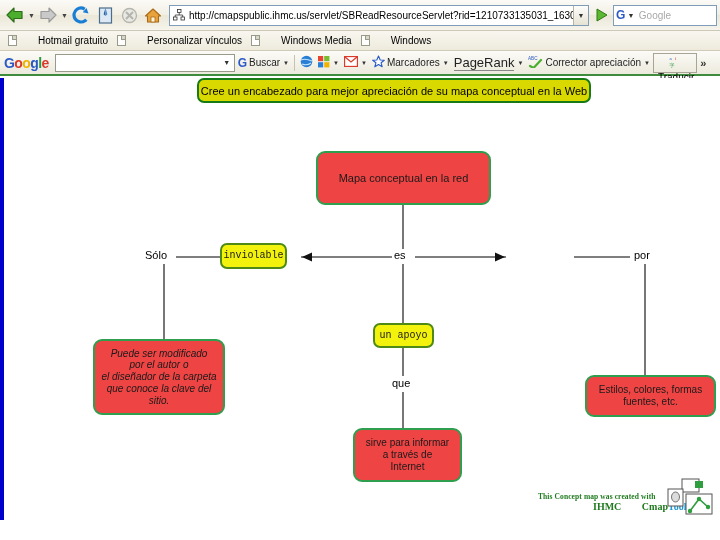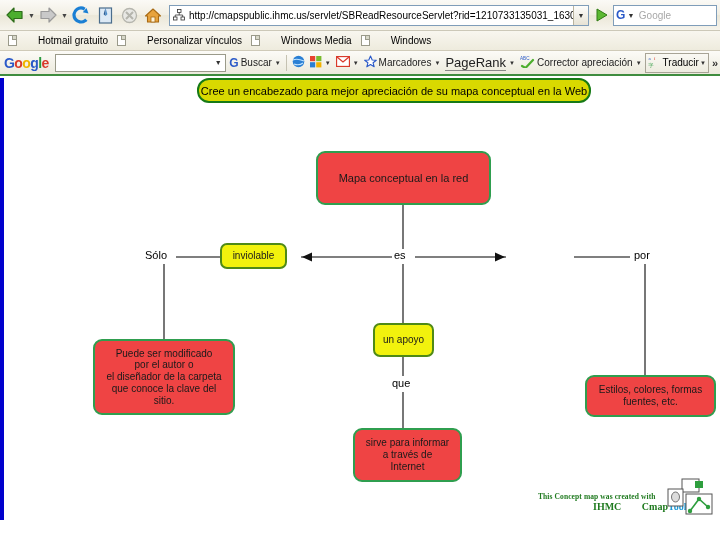--- a/index.html
+++ b/index.html
@@ -106,21 +106,21 @@
     display:flex; align-items:center; justify-content:flex-end;
   }
   .ginput .cc { width:14px;font-size:7px;color:#333;text-align:center; }
   .gitem {
     display:flex;align-items:center;gap:2px;
     font-size: 10px; color:#222; padding: 0 2px; white-space:nowrap;
   }
   .gsep { width:1px;height:16px;background:#c5c2b2;margin:0 2px; }
   .gcar { font-size:6px;color:#333;padding-left:1px; }
   .gchev { font-size: 11px; color:#333; padding:0 2px; font-weight:bold;}
-  .tbox { border:1px solid #a8a496; height:20px; display:flex;align-items:center;padding:0 2px; }
+  .tbox { border:1px solid #a8a496; height:20px; display:flex;align-items:center;padding:0 2px;flex-direction:column; }
 
   
   .page {
     position: absolute;
     left: 0; top: 78px;
     width: 720px; height: 442px;
     background: #ffffff;
     border-left: 4px solid #0000cd;
     overflow: hidden;
   }
@@ -137,21 +137,21 @@
     font-size: 10px; color: #333;
   }
 
   
   .banner {
     position: absolute;
     left: 193px; top: 78px;
     width: 394px; height: 25px;
     background: #d9d900;
     border: 2px solid #167a16;
-    border-radius: 12px;
+    border-radius: 7px;
     display: flex; align-items: center; justify-content: center;
     font-size: 11px; color: #000;
     white-space: nowrap;
   }
 
   .node {
     position: absolute;
     border-radius: 9px;
     display: flex; align-items: center; justify-content: center;
     text-align: center;
@@ -162,20 +162,21 @@
     border: 2px solid #2f9e4f;
     color: #1a1a1a;
     font-size: 11px;
   }
   .node.yellow {
     background: #f2f20d;
     border: 2px solid #4f8a16;
     color: #1a1a1a;
     font-size: 10px;
     border-radius: 7px;
+    font-family: Liberation Mono, monospace;
   }
 
   .linklabel {
     position: absolute;
     font-size: 11px; color: #000;
     background: transparent;
     white-space: nowrap;
   }
 
   svg.edges { position: absolute; left:0; top:0; width: 716px; height: 442px; }
@@ -388,23 +389,23 @@
       <div class="linklabel" style="left:141px; top:171px;">Sólo</div>
       <div class="linklabel" style="left:390px; top:171px;">es</div>
       <div class="linklabel" style="left:630px; top:171px;">por</div>
       <div class="linklabel" style="left:388px; top:299px;">que</div>
 
       <div class="node green" style="left:312px; top:73px; width:175px; height:54px;">Mapa conceptual en la red</div>
 
       <div class="node yellow" style="left:216px; top:165px; width:67px; height:26px;">inviolable</div>
 
 
-      <div class="node yellow" style="left:369px; top:245px; width:61px; height:34px;">un apoyo</div>
-
-      <div class="node green" style="left:89px; top:261px; width:142px; height:76px; white-space:pre-line; font-size:10px;">Puede ser modificado
+      <div class="node yellow" style="left:369px; top:245px; width:61px; height:25px;">un apoyo</div>
+
+      <div class="node green" style="left:89px; top:261px; width:132px; height:76px; white-space:pre-line; font-size:10px;font-style:italic;">Puede ser modificado
 por el autor o
 el diseñador de la carpeta
 que conoce la clave del
 sitio.</div>
 
       <div class="node green" style="left:581px; top:297px; width:131px; height:42px; white-space:pre-line; font-size:10px;">Estilos, colores, formas
 fuentes, etc.</div>
 
       <div class="node green" style="left:349px; top:350px; width:109px; height:54px; white-space:pre-line; font-size:10px;">sirve para informar
 a través de

